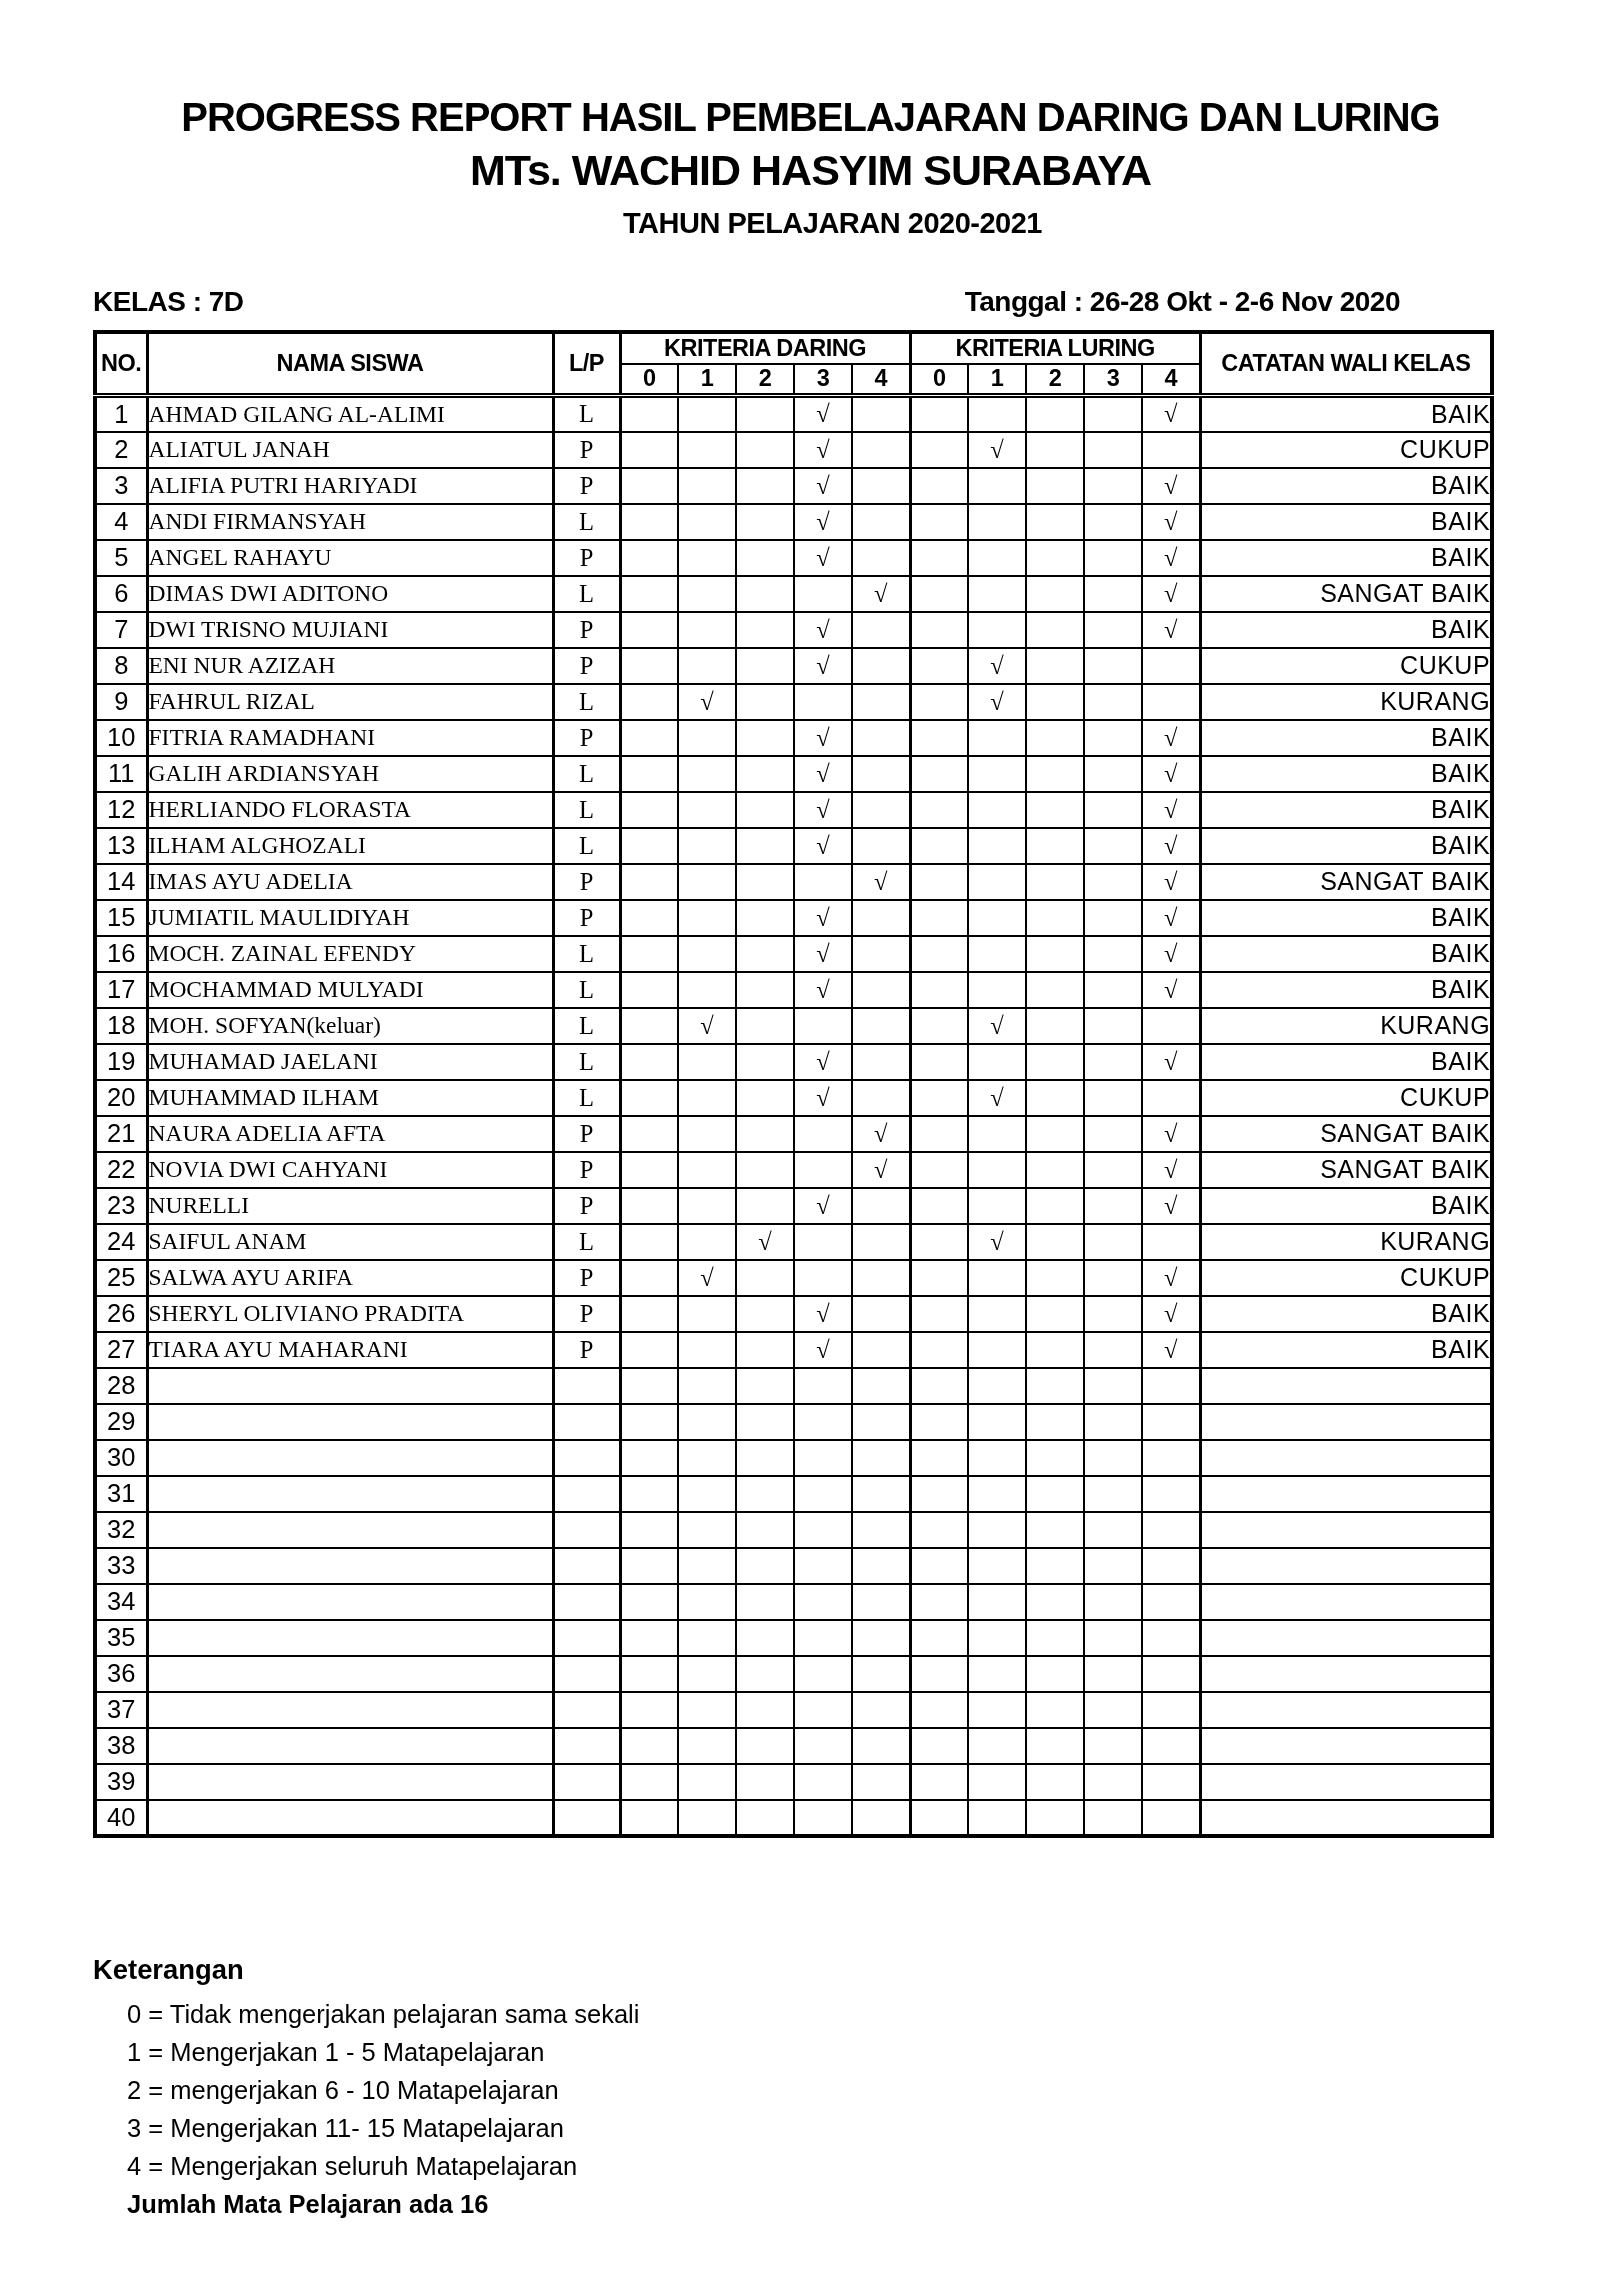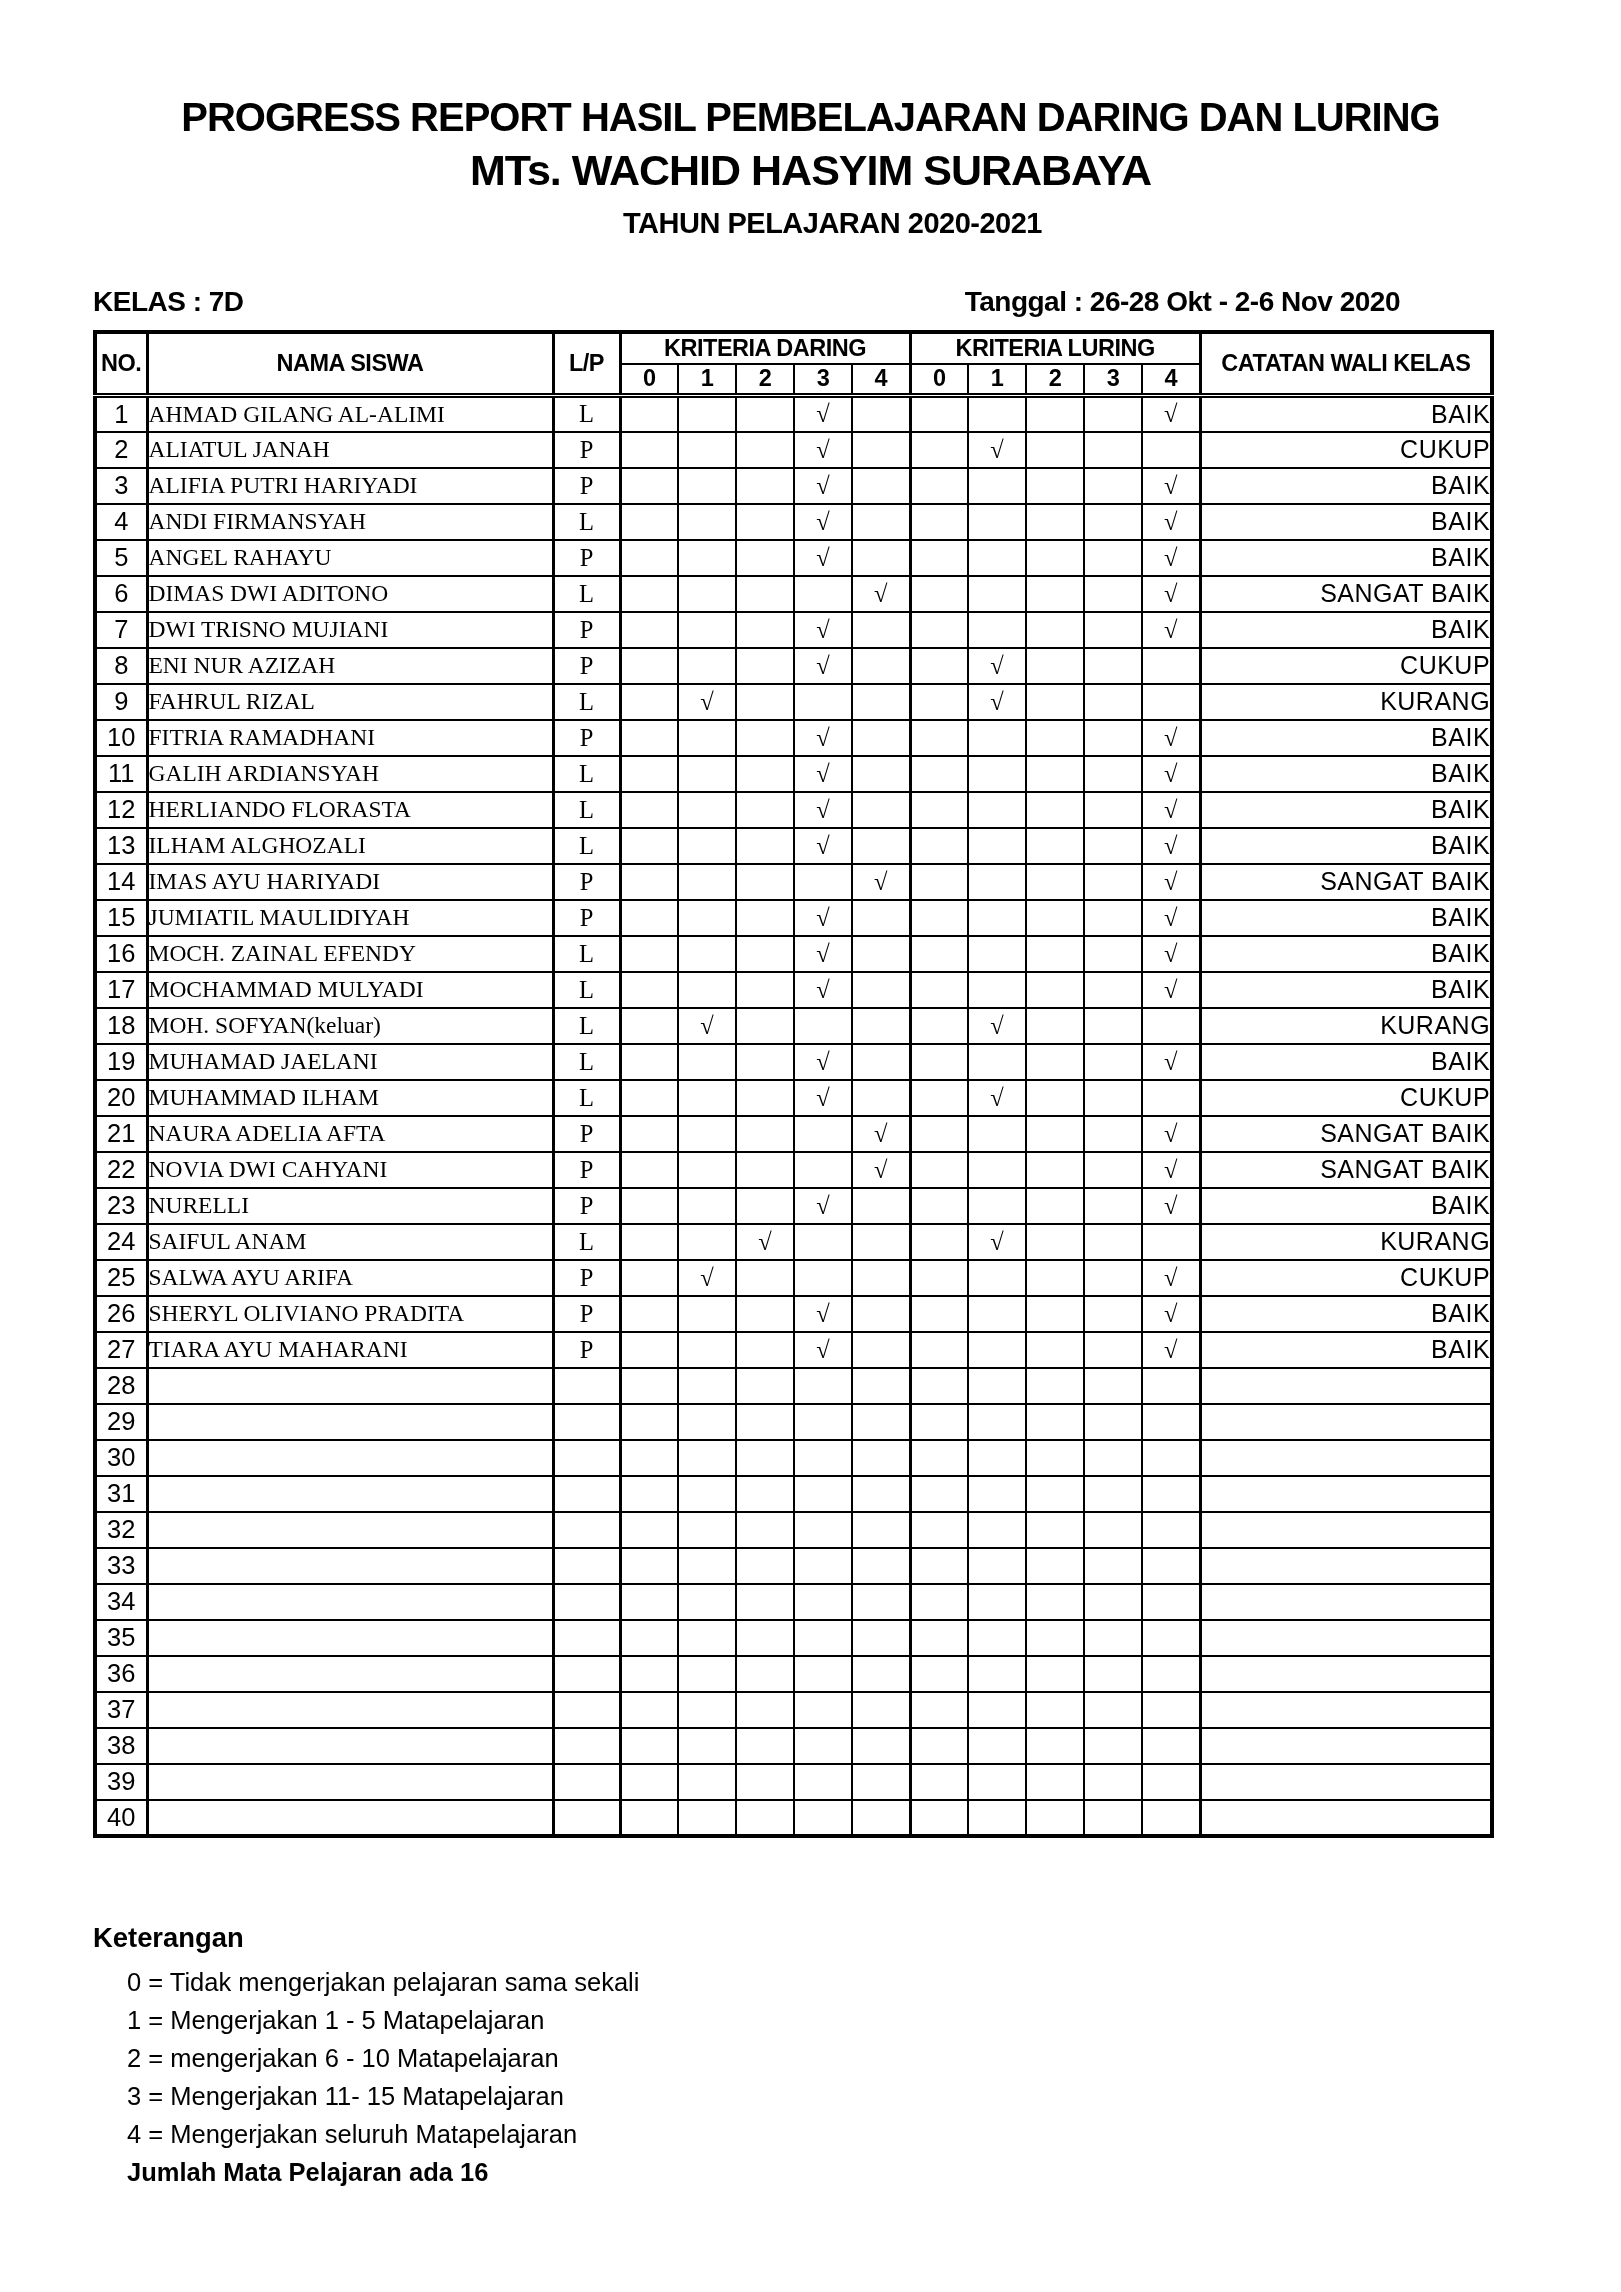--- a/index.html
+++ b/index.html
@@ -28,21 +28,21 @@
   thead th.rspan{border-bottom:5.9px double #000;}
   thead tr.h1 th.group{border-bottom:2px solid #000;}
   tbody tr{height:36px;}
   td.c-no{font-size:25.5px;text-align:center;}
   td.c-nama{font-family:"Liberation Serif",serif;font-size:23.5px;text-align:left;padding-left:6.9px;}
   td.c-lp{font-family:"Liberation Serif",serif;font-size:24.5px;text-align:center;}
   td.c-score{font-family:"Liberation Serif",serif;font-size:24.5px;text-align:center;}
   td.c-cat{font-size:25px;text-align:right;letter-spacing:0.5px;}
 
   
-  .footer{display:flex;margin:80px 0 0 93px;}
+  .footer{display:flex;margin:112px 0 0 93px;}
   .ket{width:765px;font-size:25.5px;}
   .ket-title{font-weight:bold;font-size:27.4px;line-height:39px;margin-bottom:5.9px;}
   .ket-item{margin-left:34px;line-height:38px;}
   .ket-jumlah{margin-left:34px;line-height:38px;font-weight:bold;}
   .sign{width:490px;margin-left:auto;margin-right:88px;text-align:center;font-size:26.5px;padding-top:39px;}
   .sign .place-date{line-height:37px;}
   .sign .role{line-height:37px;font-size:27.4px;}
   .sign svg{display:block;margin:2px auto 0 auto;}
   .sign .name{line-height:29px;margin-top:2px;}
 </style>
@@ -305,21 +305,21 @@
           <td class="c-score"></td>
           <td class="c-score sep-left"></td>
           <td class="c-score"></td>
           <td class="c-score"></td>
           <td class="c-score"></td>
           <td class="c-score">√</td>
           <td class="c-cat sep-left">BAIK</td>
         </tr>
         <tr>
           <td class="c-no">14</td>
-          <td class="c-nama sep-left">IMAS AYU HARIYADI</td>
+          <td class="c-nama sep-left">IMAS AYU ADELIA</td>
           <td class="c-lp sep-left">P</td>
           <td class="c-score sep-left"></td>
           <td class="c-score"></td>
           <td class="c-score"></td>
           <td class="c-score"></td>
           <td class="c-score">√</td>
           <td class="c-score sep-left"></td>
           <td class="c-score"></td>
           <td class="c-score"></td>
           <td class="c-score"></td>

